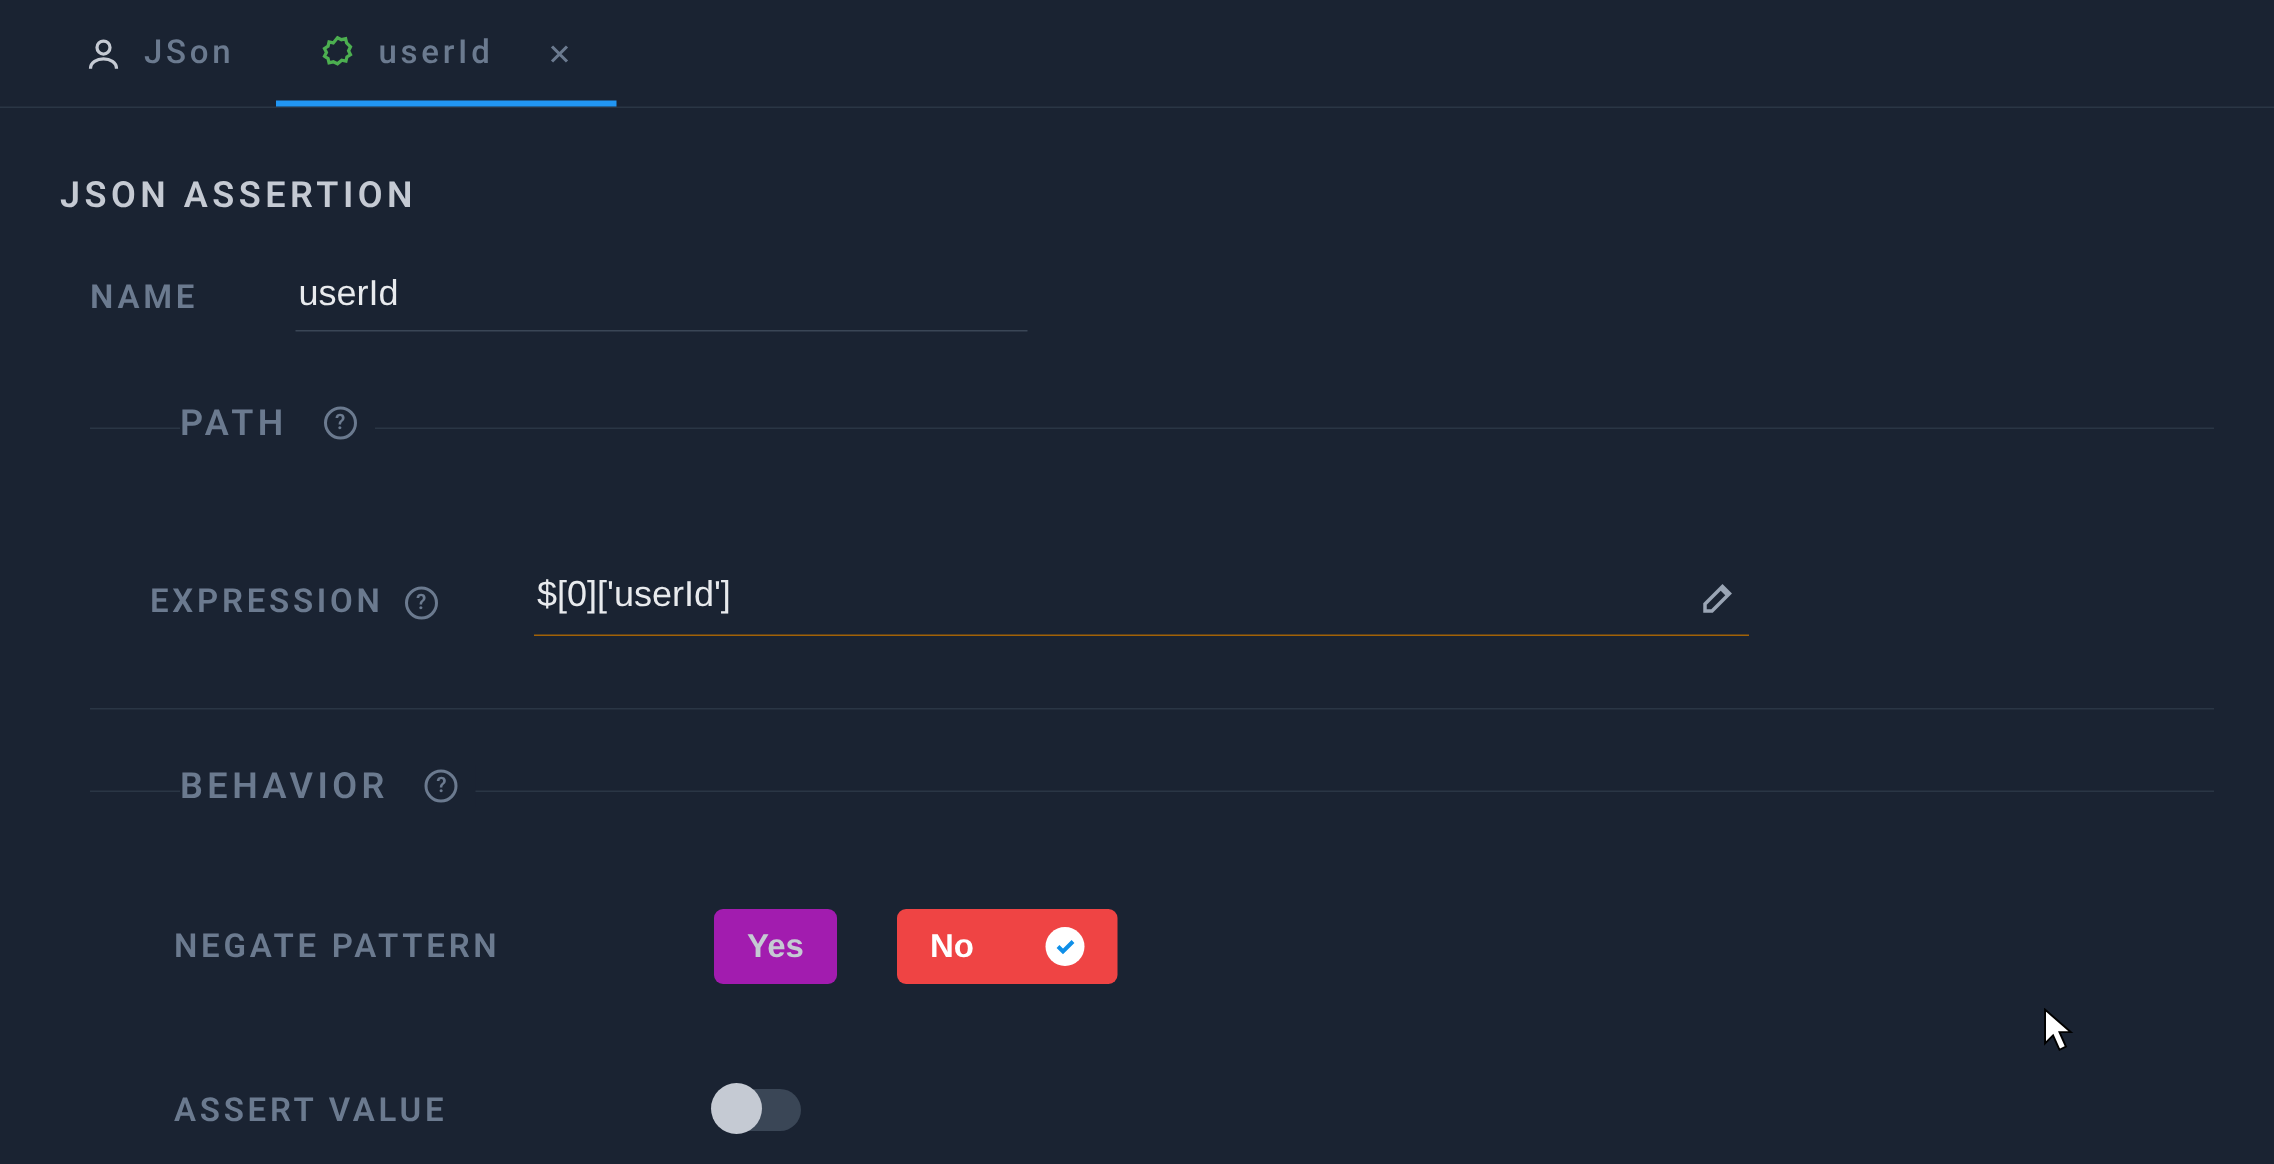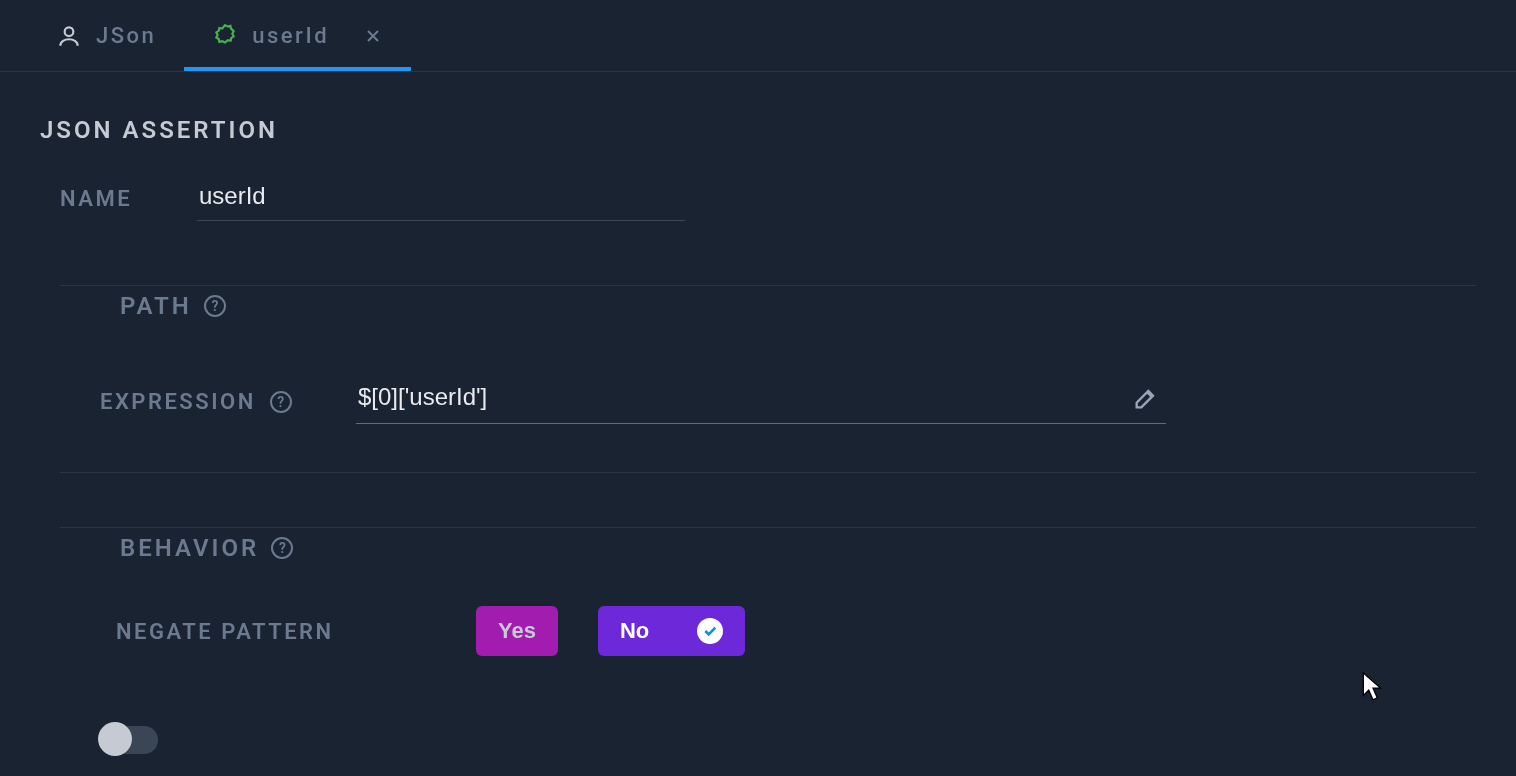--- a/index.html
+++ b/index.html
@@ -90,22 +90,21 @@
   }
   .group.open-bottom { border-bottom: 1px solid #2a3645; }
   .group-legend {
     position: absolute;
     top: -18px;
     left: 60px;
     background: #1a2332;
     padding: 0 12px 0 0;
     display: flex;
     align-items: center;
-    gap: 12px;
-    margin-top: 24px;
+    gap: 24px;
   }
   .group-legend .label { font-size: 24px; letter-spacing: 3px; }
 
   .help-icon {
     width: 22px; height: 22px;
     border: 2px solid #6b7a8f;
     border-radius: 50%;
     display: inline-flex;
     align-items: center;
     justify-content: center;
@@ -151,21 +150,21 @@
     border-radius: 6px;
     font-size: 22px;
     font-weight: 600;
     cursor: pointer;
     margin-right: 40px;
     border: none;
     color: #c5cad3;
     background: #a21caf;
   }
   .segbtn.active {
-    background: #6d28d9;
+    background: #ef4444;
     color: #ffffff;
     gap: 48px;
   }
   .check-circle {
     width: 26px; height: 26px; border-radius: 50%;
     background: #ffffff;
     display:inline-flex; align-items:center; justify-content:center;
   }
   .check-circle svg { width: 16px; height: 16px; }
 
@@ -265,20 +264,21 @@
         <span>No</span>
         <span class="check-circle">
           <svg viewBox="0 0 24 24" fill="none" stroke="#0f8fe8" stroke-width="4">
             <path d="M5 12l5 5L20 7"></path>
           </svg>
         </span>
       </button>
     </div>
 
     <div class="brow" style="margin-top:70px;">
+      <span class="label">ASSERT VALUE</span>
       <div class="toggle">
         <div class="knob"></div>
       </div>
     </div>
   </div>
 </div>
 
 <svg class="cursor" width="22" height="30" viewBox="0 0 20 28">
   <path d="M1 1 L1 22 L6 17 L10 26 L14 24 L10 15 L17 15 Z" fill="#ffffff" stroke="#000000" stroke-width="1.2"></path>
 </svg>

